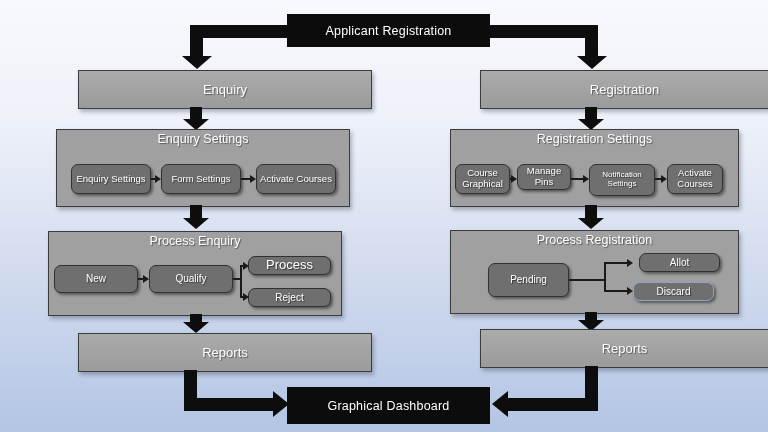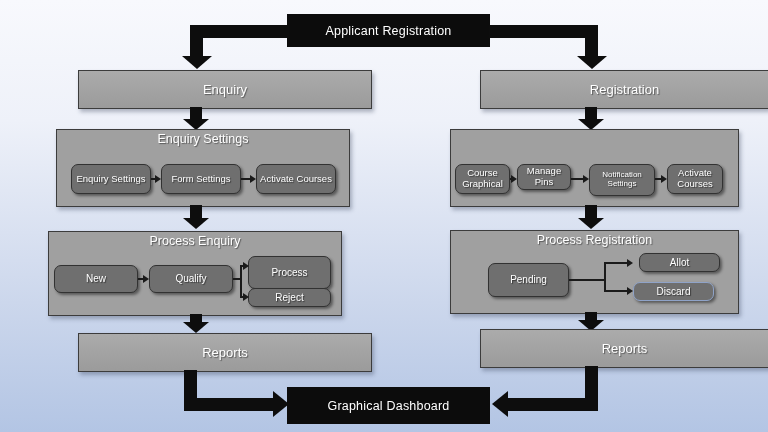--- a/index.html
+++ b/index.html
@@ -81,21 +81,21 @@
     <div class="stri-right" style="left:193px;top:45px;"></div>
   </div>
 
   <div class="bar" style="left:190px;top:205px;width:12px;height:13px;"></div>
   <div class="tri tri-down-sm" style="left:183px;top:218px;"></div>
 
   <div class="group" style="left:48px;top:231px;width:292px;height:83px;">
     <div class="group-title">Process Enquiry</div>
     <div class="chip" style="left:5px;top:33px;width:84px;height:28px;font-size:10px;">New</div>
     <div class="chip" style="left:100px;top:33px;width:84px;height:28px;font-size:10px;">Qualify</div>
-    <div class="chip" style="left:199px;top:24px;width:83px;height:33px;font-size:10px;">Process</div>
+    <div class="chip" style="left:199px;top:24px;width:83px;height:19px;font-size:13px;">Process</div>
     <div class="chip" style="left:199px;top:56px;width:83px;height:19px;font-size:10px;">Reject</div>
 
     <div class="tline" style="left:89px;top:46px;width:5px;height:2px;"></div>
     <div class="stri-right" style="left:94px;top:43px;"></div>
 
     <div class="tline" style="left:184px;top:46px;width:8px;height:2px;"></div>
     <div class="tline" style="left:191px;top:33px;width:2px;height:33px;"></div>
     <div class="tline" style="left:191px;top:33px;width:3px;height:2px;"></div>
     <div class="stri-right" style="left:194px;top:30px;"></div>
     <div class="tline" style="left:191px;top:64px;width:3px;height:2px;"></div>
@@ -110,20 +110,21 @@
   <div class="bar" style="left:184px;top:370px;width:13px;height:41px;"></div>
   <div class="bar" style="left:184px;top:398px;width:89px;height:13px;"></div>
   <div class="tri tri-right-lg" style="left:273px;top:391px;"></div>
 
   <div class="node gray-node" style="left:450px;top:70px;width:287px;height:37px;">Registration</div>
 
   <div class="bar" style="left:585px;top:107px;width:12px;height:12px;"></div>
   <div class="tri tri-down-sm" style="left:578px;top:119px;"></div>
 
   <div class="group" style="left:450px;top:129px;width:287px;height:76px;">
+    <div class="group-title">Registration Settings</div>
     <div class="chip" style="left:4px;top:34px;width:55px;height:30px;">Course Graphical</div>
     <div class="chip" style="left:66px;top:34px;width:54px;height:26px;">Manage Pins</div>
     <div class="chip small-text" style="left:138px;top:34px;width:66px;height:32px;">Notification Settings</div>
     <div class="chip" style="left:216px;top:34px;width:56px;height:30px;">Activate Courses</div>
     <div class="tline" style="left:59px;top:48px;width:2px;height:2px;"></div>
     <div class="stri-right" style="left:60px;top:45px;"></div>
     <div class="tline" style="left:120px;top:48px;width:12px;height:2px;"></div>
     <div class="stri-right" style="left:132px;top:45px;"></div>
     <div class="tline" style="left:204px;top:48px;width:6px;height:2px;"></div>
     <div class="stri-right" style="left:210px;top:45px;"></div>

